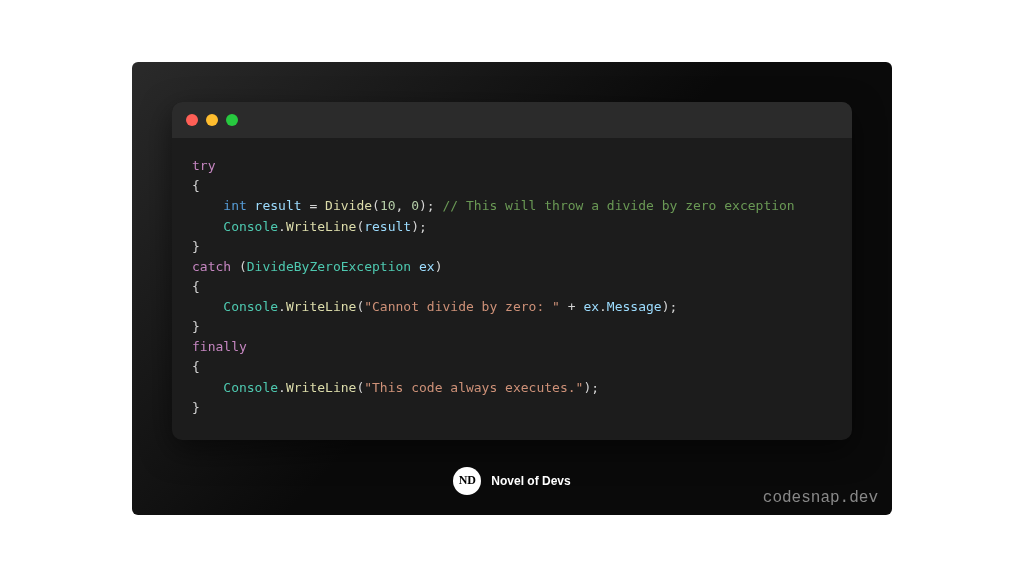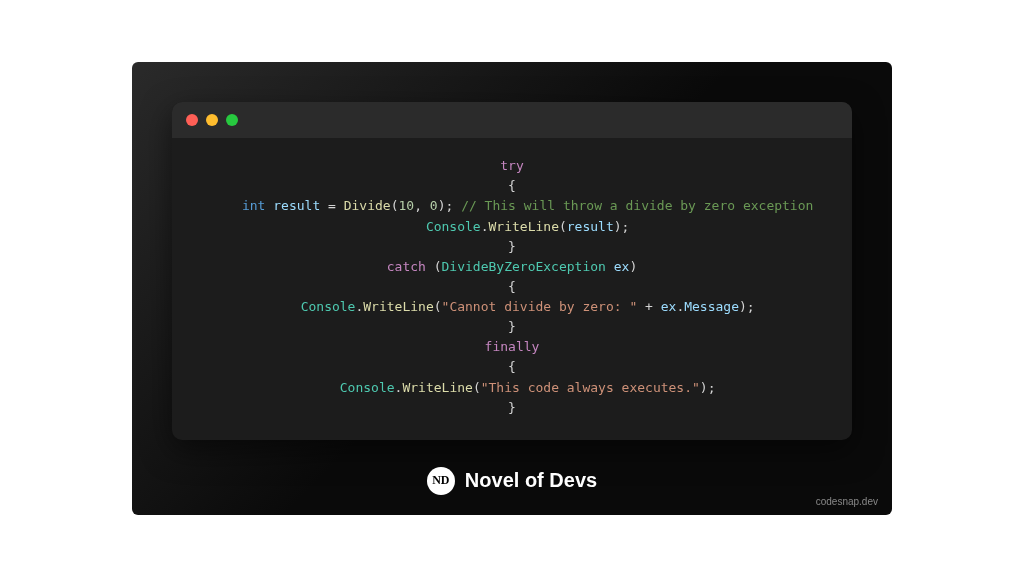--- a/index.html
+++ b/index.html
@@ -15,21 +15,20 @@
       align-items: center;
       justify-content: center;
       font-family: ui-monospace, 'SF Mono', Menlo, Monaco, Consolas, monospace;
     }
     .outer-container {
       width: 760px;
       background: linear-gradient(135deg, #2a2a2a 0%, #0a0a0a 50%, #0a0a0a 100%);
       border-radius: 6px;
       padding: 40px 40px 20px 40px;
       position: relative;
-      text-align: center;
     }
     .code-window {
       background: #1c1c1c;
       border-radius: 10px;
       overflow: hidden;
       box-shadow: 0 10px 30px rgba(0,0,0,0.5);
     }
     .titlebar {
       background: #2b2b2b;
       padding: 12px 14px;
@@ -77,31 +76,31 @@
       display: flex;
       align-items: center;
       justify-content: center;
       color: #000;
       font-weight: bold;
       font-size: 12px;
       font-family: serif;
     }
     .brand-name {
       color: #fff;
-      font-size: 20px;
+      font-size: 12px;
       font-weight: 600;
       font-family: -apple-system, BlinkMacSystemFont, 'Segoe UI', sans-serif;
     }
     .watermark {
       position: absolute;
       bottom: 8px;
       right: 14px;
       color: #888;
-      font-size: 10px;
-      font-family: Liberation Sans, sans-serif;
+      font-size: 16px;
+      font-family: Liberation Mono, monospace;
     }
   </style>
 </head>
 <body>
 
 <div class="outer-container">
   <div class="code-window">
     <div class="titlebar">
       <span class="dot dot-red"></span>
       <span class="dot dot-yellow"></span>

